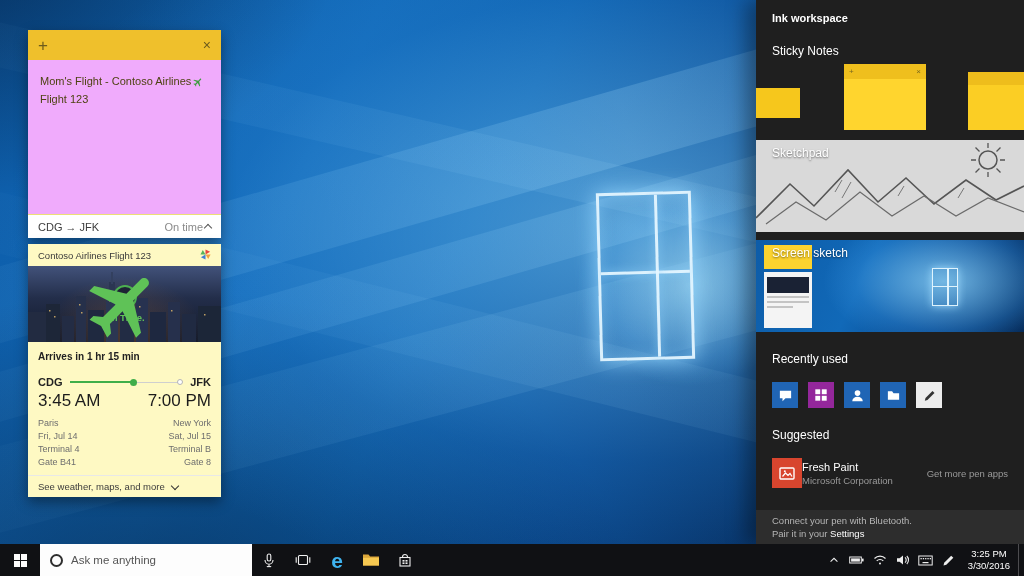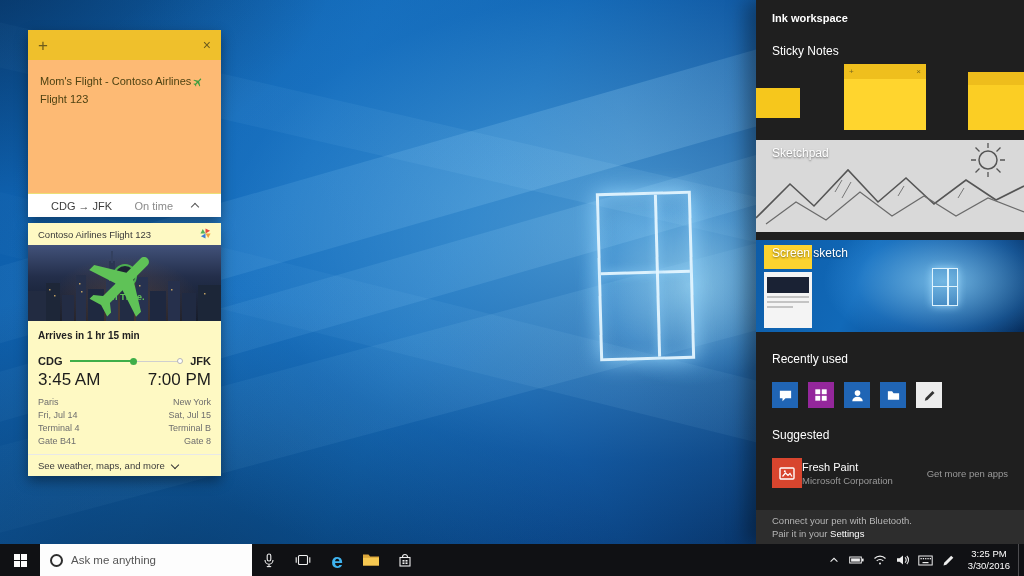--- a/index.html
+++ b/index.html
@@ -31,26 +31,26 @@
   .hero-window .vbar { position:absolute; top:0; bottom:0; left:62%; width:3px;
     background:rgba(228,246,255,.95); box-shadow:0 0 10px rgba(150,215,255,.9); }
 
   
   .note-stack { position:absolute; left:28px; top:30px; width:193px; }
   .sticky-note { box-shadow:0 5px 12px rgba(0,0,0,.4); }
   .note-head { height:30px; background:#efc02c; display:flex; align-items:center; justify-content:space-between;
     padding:0 10px; color:#6d5c1d; }
   .note-plus { font-size:17px; line-height:1; cursor:default; }
   .note-close { font-size:14px; line-height:1; }
-  .note-body { height:133px; background:#fdba74; padding:14px 12px; font-size:11px; line-height:1.45; color:#4e4212; }
+  .note-body { height:154px; background:#f0abfc; padding:14px 12px; font-size:11px; line-height:1.45; color:#4e4212; }
   .note-flight-ic { display:inline-block; vertical-align:-2px; margin-left:2px; }
   .note-strip { height:24px; background:#fff; border-top:1px solid #ecdf76; display:flex; align-items:center;
-    justify-content:space-between; padding:0 23px; }
+    justify-content:space-between; padding:0 10px; }
   .note-strip .route { font-size:11px; color:#3c3c3c; }
-  .note-strip .status-wrap { display:flex; align-items:center; gap:19px; color:#8a8a8a; font-size:11px; }
+  .note-strip .status-wrap { display:flex; align-items:center; gap:2px; color:#8a8a8a; font-size:11px; }
   .chev { display:inline-block; width:6px; height:6px; border-right:1.6px solid currentColor; border-bottom:1.6px solid currentColor; }
   .chev.up { transform:rotate(-135deg); margin-top:3px; color:#555; }
   .chev.down { transform:rotate(45deg); margin-top:-2px; color:#333; }
 
   .flight-card { margin-top:6px; background:#fef9c3; box-shadow:0 5px 12px rgba(0,0,0,.4); }
   .fc-head { height:22px; display:flex; align-items:center; justify-content:space-between; padding:0 10px; }
   .fc-head .t { font-size:9.5px; color:#3a3a3a; }
   .fc-img { position:relative; height:76px; overflow:hidden;
     background:
       radial-gradient(ellipse at 50% 95%, rgba(205,125,60,.3), transparent 60%),

